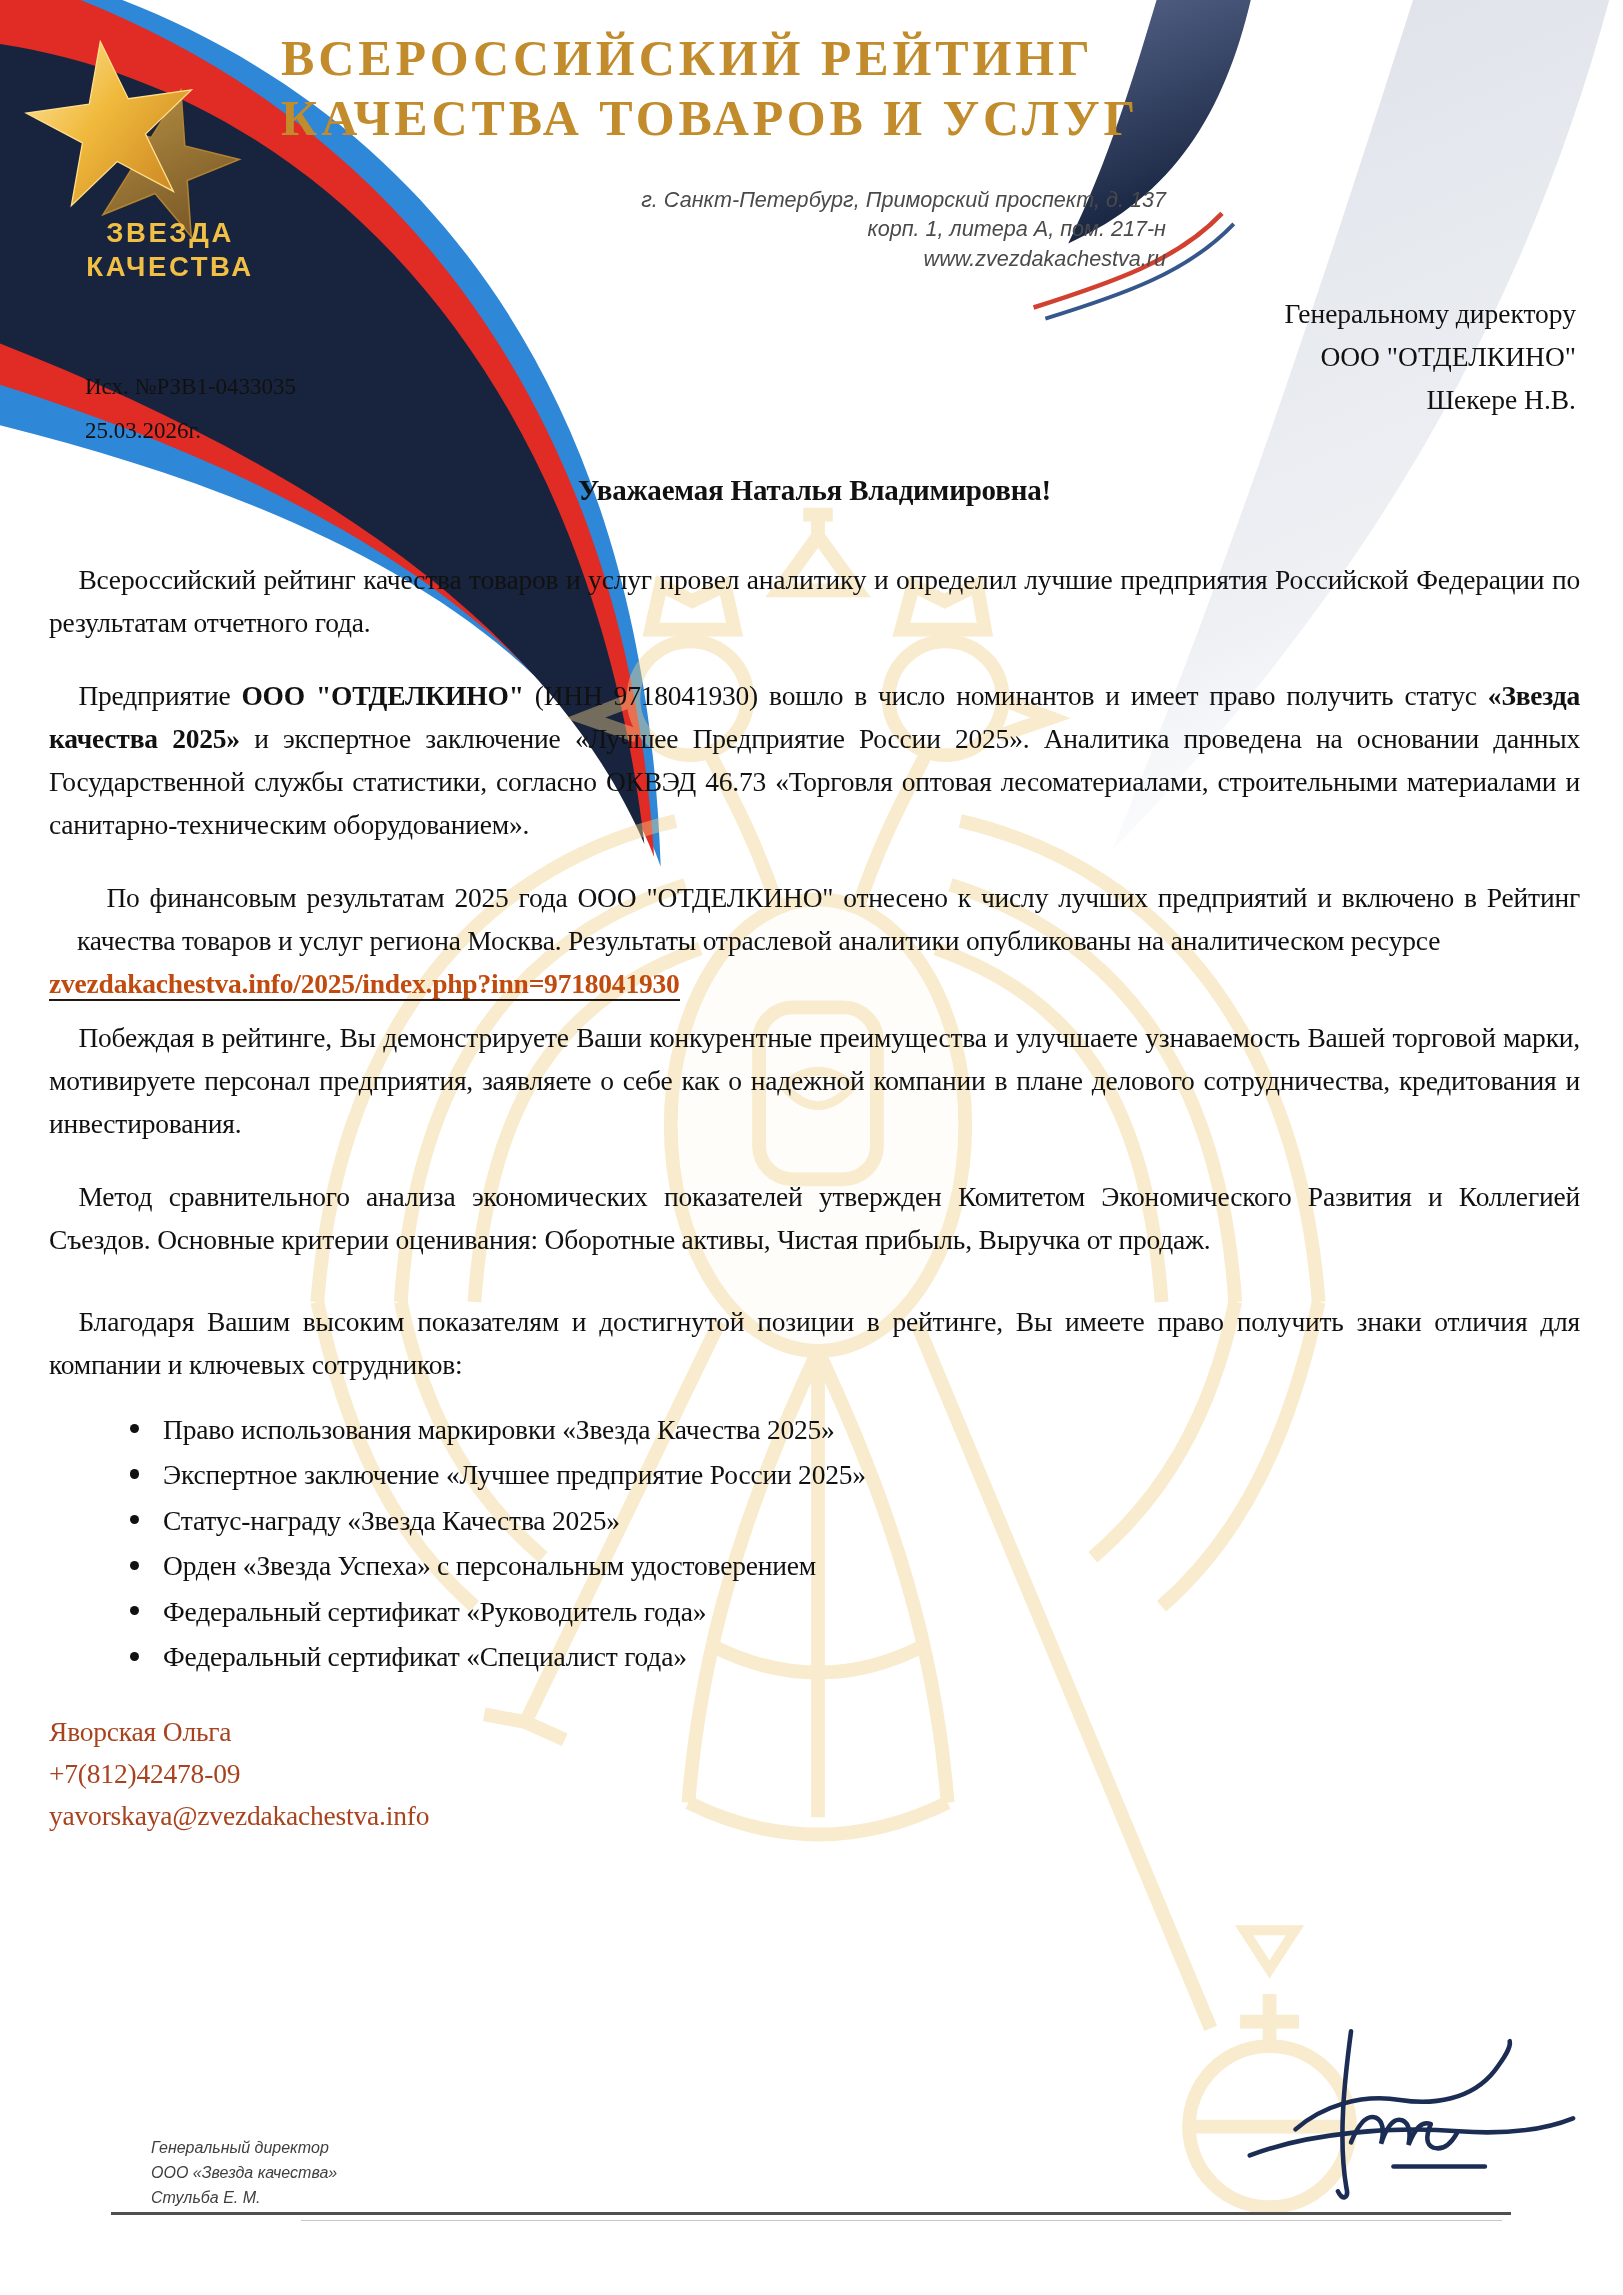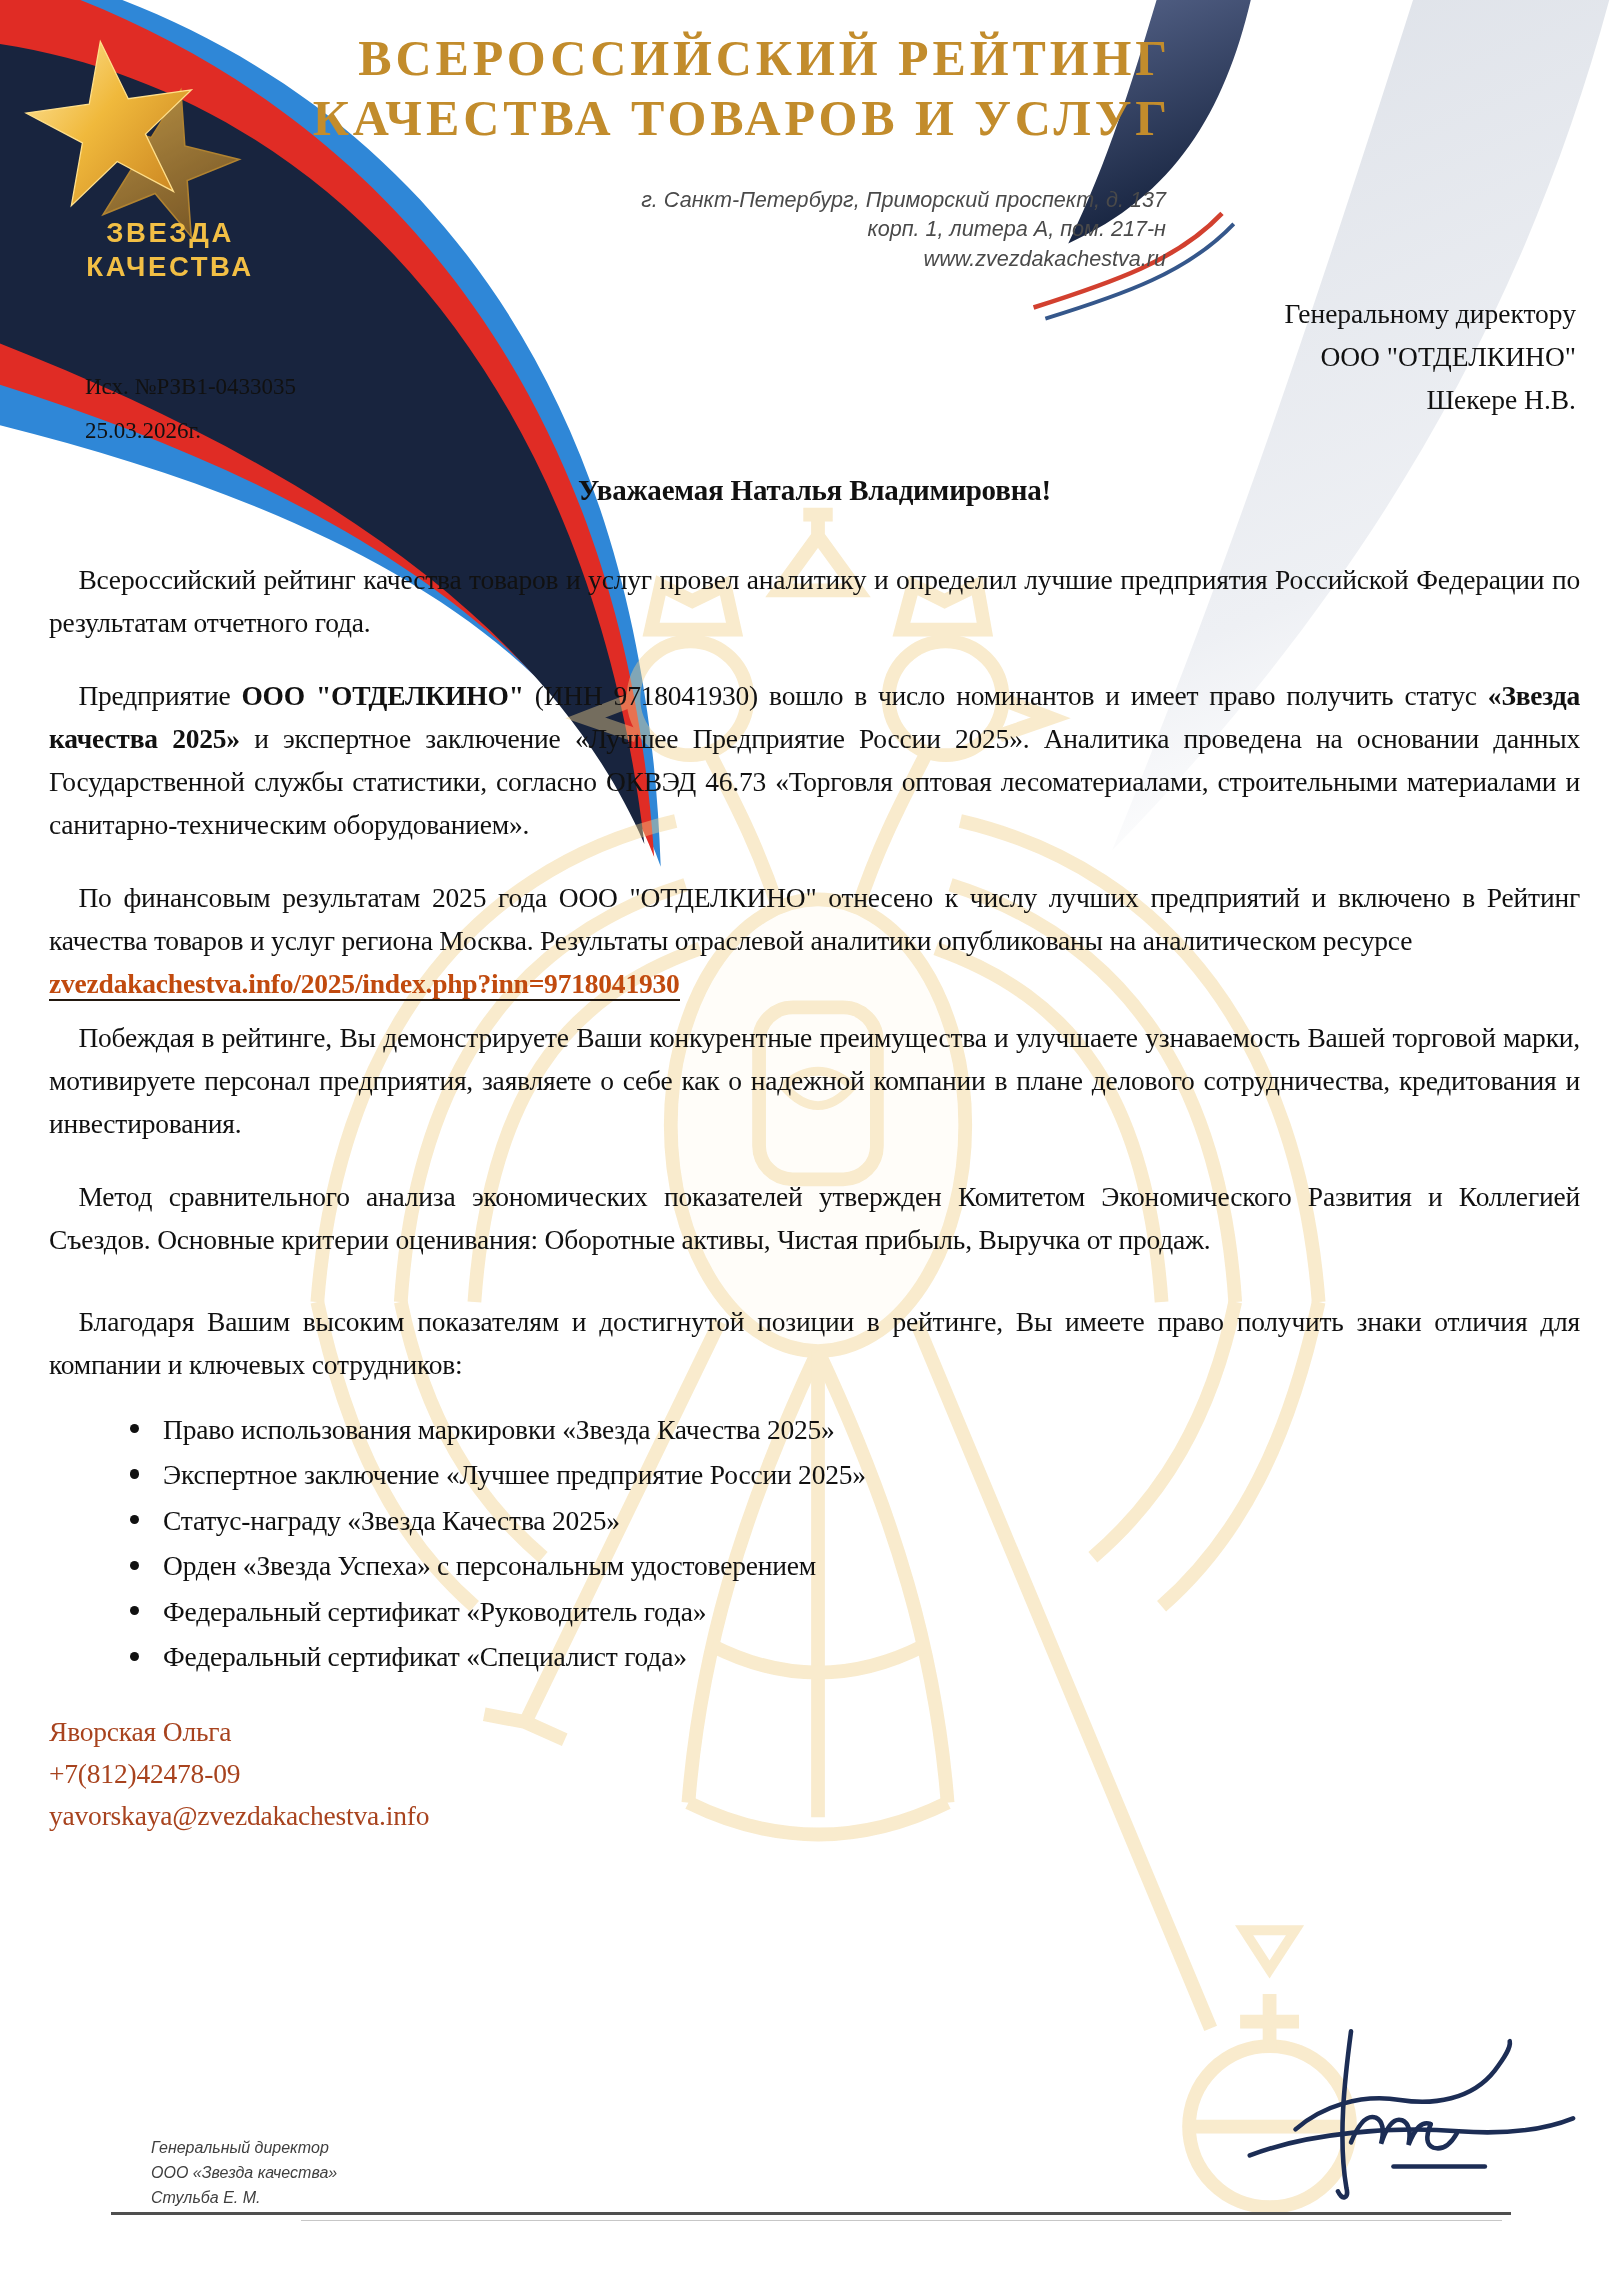--- a/index.html
+++ b/index.html
@@ -5,35 +5,35 @@
   html,body{margin:0;padding:0;background:#ffffff;}
   .page{position:relative;width:1623px;height:2295px;background:#ffffff;overflow:hidden;
         font-family:"Liberation Serif", serif;color:#111;}
   
   .deco{position:absolute;top:0;left:0;pointer-events:none;}
   
   .logo-text{position:absolute;left:36px;top:216px;width:268px;text-align:center;
              font-family:"Liberation Sans", sans-serif;font-weight:bold;
              color:#f2bf45;font-size:27.5px;letter-spacing:2.6px;line-height:34px;}
   
-  .brand-title{position:absolute;left:281px;top:27.5px;width:890px;text-align:right;
+  .brand-title{position:absolute;left:281px;top:27.5px;width:890px;text-align:left;
                font-family:"Liberation Serif", serif;font-weight:bold;color:#c28c2c;
                font-size:50px;letter-spacing:3.9px;line-height:60px;}
   .brand-address{position:absolute;left:589px;top:185px;width:577px;text-align:right;
                  font-family:"Liberation Sans", sans-serif;font-style:italic;color:#4a4a4a;
                  font-size:21.6px;line-height:29.4px;}
   
   .recipient{position:absolute;right:47px;top:292px;text-align:right;font-size:27.5px;line-height:43px;}
   .reference{position:absolute;left:85px;top:365px;font-size:23px;line-height:44px;}
   
   .letter{position:absolute;left:49px;top:469px;width:1531px;font-size:27.5px;line-height:43px;
           letter-spacing:-0.2px;}
   .salutation{text-align:center;font-weight:bold;font-size:29px;margin:0 0 46px 0;}
   .letter p{margin:0 0 30px 0;text-align:justify;text-indent:29.4px;}
-  .letter p.tight{margin-bottom:0;}
+  .letter p.tight{margin-bottom:0;margin-left:28px;}
   .link-line{margin:0 0 10.5px 0;}
   .doc-link{color:#c14a0e;font-weight:bold;text-decoration:none;border-bottom:2.6px solid #22180f;
             cursor:pointer;}
   .letter p.after-p5{margin-bottom:39px;}
   .letter p.after-p6{margin-bottom:22px;}
   ul.awards{list-style:none;margin:0 0 33px 80px;padding:0;}
   ul.awards li{position:relative;padding-left:34px;line-height:43px;margin-bottom:2.6px;text-align:left;}
   ul.awards li::before{content:"";position:absolute;left:1.3px;top:16.4px;width:9.2px;height:9.2px;
                        border-radius:50%;background:#111;}
   .letter p.final{margin-bottom:9.2px;}

